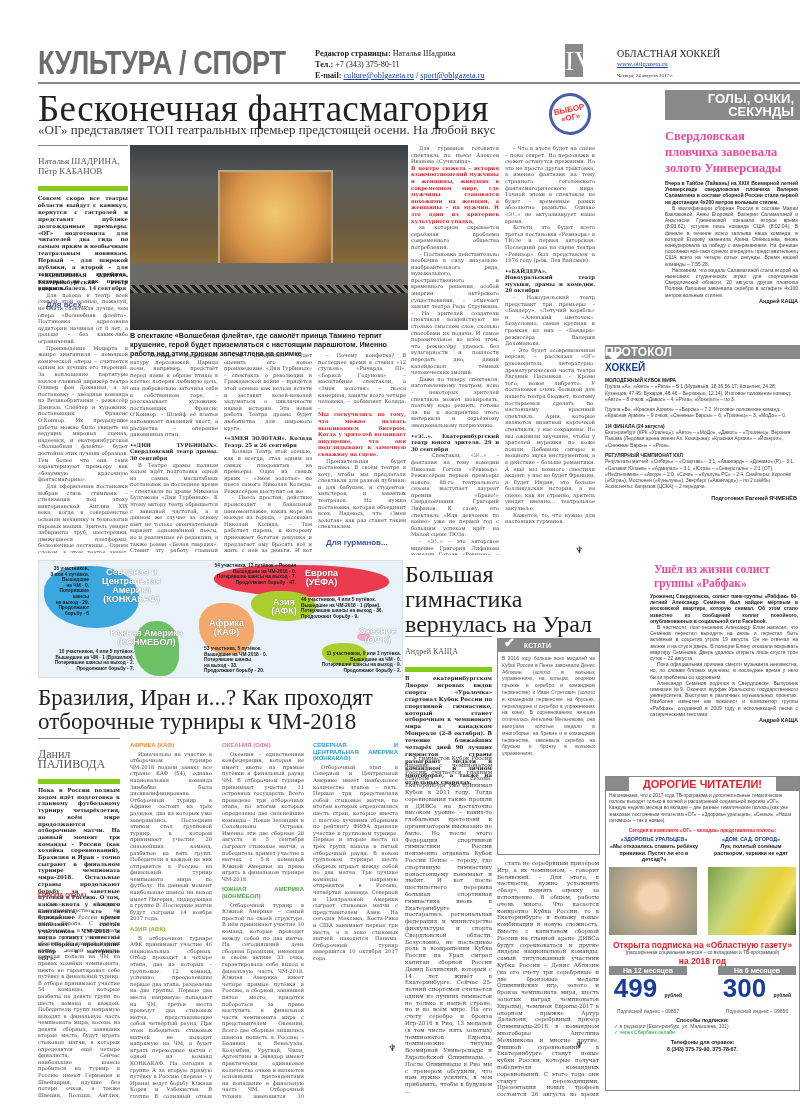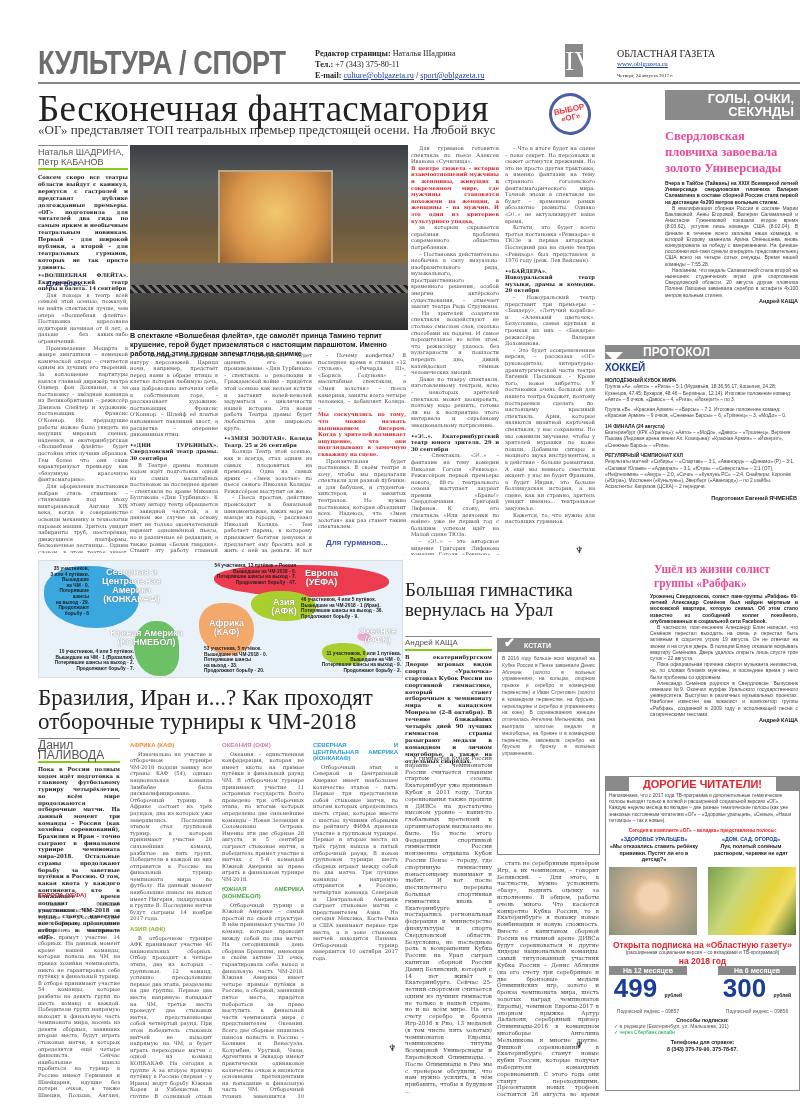--- a/index.html
+++ b/index.html
@@ -18,34 +18,34 @@
 .main-title{left:38px;top:87px;font-family:"Liberation Serif",serif;font-size:37px;color:#222;white-space:nowrap;letter-spacing:0.3px}
 .subtitle{left:38px;top:122px;font-family:"Liberation Serif",serif;font-size:13px;color:#333;white-space:nowrap}
 .stamp{left:549px;top:93px;width:42px;height:42px;border-radius:50%;border:3px solid #4a5ea8;display:flex;align-items:center;justify-content:center;transform:rotate(-12deg)}
 .stamp span{color:#e8343b;font-family:"Liberation Sans",sans-serif;font-weight:bold;font-size:8px;line-height:8px;text-align:center}
 .col{font-size:5.2px;line-height:6.6px;color:#444;text-align:justify;overflow:hidden}
 .col p{text-indent:8px}
 .col .lead{font-weight:bold;color:#222;text-indent:0}
 .col .hl{color:#d2262e;font-weight:bold}
 .col .hd{font-weight:bold;color:#222;text-indent:0;margin-top:4px}
 .col .sec{font-family:"Liberation Sans",sans-serif;font-weight:bold;font-size:8px;color:#3b55a6;margin:8px 0 6px 8px;line-height:10px}
-.byline{font-family:Liberation Sans, sans-serif;font-size:9px;color:#555;line-height:10px;border-top:1px solid #888;border-bottom:2px solid #84cc16;padding:1px 0}
+.byline{font-family:Liberation Serif, serif;font-size:9px;color:#555;line-height:10px;border-top:1px solid #888;border-bottom:5px solid #84cc16;padding:10px 0}
 .photo{left:130px;top:145px;width:278px;height:185px;background:linear-gradient(180deg,#3a3f44 0%,#5a5d5c 20%,#6b5a40 45%,#8a6a3a 65%,#4a4844 80%,#2d2d2d 100%);overflow:hidden}
 .photo .stage{position:absolute;left:88px;top:25px;width:115px;height:105px;background:radial-gradient(ellipse at 50% 40%,#f2c96e 0%,#d9954a 55%,#8a5a2e 100%);border:2px solid #b8a98a}
 .photo .floor{position:absolute;left:0;top:118px;width:100%;height:22px;background:#6e6b66}
 .photo .truss{position:absolute;left:0;top:140px;width:100%;height:8px;background:repeating-linear-gradient(45deg,#222 0 3px,#777 3px 6px)}
 .caption{left:130px;top:331px;width:278px;font-family:"Liberation Sans",sans-serif;font-weight:bold;font-size:7.2px;line-height:9px;color:#222}
 .side-head{left:665px;top:90px;width:135px;height:30px;background:#8a8a8a;color:#fff;font-family:"Liberation Sans",sans-serif;font-weight:bold;font-size:13px;line-height:13px;text-align:right;padding:2px 6px 0 0}
 .tri{width:0;height:0;border-left:10px solid transparent;border-right:10px solid transparent;border-top:9px solid #fff}
 .side-title{font-family:Liberation Serif, serif;font-weight:bold;color:#ec4899;line-height:16px}
 .sc{font-family:"Liberation Sans",sans-serif;font-size:5px;line-height:6.2px;color:#444;text-align:justify}
 .sc p{text-indent:7px}
 .sc .lead{font-weight:bold;color:#222;text-indent:0}
 .sign{font-family:"Liberation Sans",sans-serif;font-weight:bold;font-size:5.5px;text-align:right;color:#222}
-.protocol{left:605px;top:345px;width:195px;height:14px;background:#8a8a8a;color:#fff;font-family:"Liberation Sans",sans-serif;font-weight:bold;font-size:12px;line-height:14px;padding-left:38px}
+.protocol{left:605px;top:345px;width:195px;height:14px;background:#8a8a8a;color:#fff;font-family:"Liberation Sans",sans-serif;font-weight:bold;font-size:12px;line-height:14px;}
 .hockey{left:605px;top:362px;font-family:"Liberation Sans",sans-serif;font-weight:bold;font-size:10px;color:#1a3d9c}
 .prot-body{left:605px;top:378px;width:192px;font-family:"Liberation Sans",sans-serif;font-size:4.9px;line-height:6.3px;color:#444}
 .prot-body b{color:#222}
 .prot-body .blk{margin-bottom:4px}
 .map{left:38px;top:560px;width:365px;height:118px;background:#e9f2f8;overflow:hidden;border:1px solid #ddd}
 .region{position:absolute;border-radius:40% 50% 45% 55%}
 .rlabel{position:absolute;font-family:"Liberation Sans",sans-serif;font-weight:bold;font-size:9px;color:#fff;line-height:9px;text-shadow:0 0 1px #555;text-align:center}
 .rstat{position:absolute;font-family:"Liberation Sans",sans-serif;font-size:4.8px;line-height:5.6px;color:#222;font-weight:bold}
 .h2{font-family:"Liberation Serif",serif;color:#222;line-height:1.05}
 .kstati{left:497px;top:638px;width:103px;height:217px;border:1px solid #888}
@@ -73,21 +73,21 @@
 <body>
 
 <div class="abs rubric">КУЛЬТУРА / СПОРТ</div>
 <div class="abs editor">
   <div><b>Редактор страницы:</b> <span>Наталья Шадрина</span></div>
   <div><b>Тел.:</b> <span>+7 (343) 375-80-11</span></div>
   <div><b>E-mail:</b> <a>culture@oblgazeta.ru</a><span> / </span><a>sport@oblgazeta.ru</a></div>
 </div>
 <div class="abs pagenum">IV</div>
 <div class="abs paper">
-  <div>ОБЛАСТНАЯ ГАЗЕТА</div>
+  <div>ОБЛАСТНАЯ ХОККЕЙ</div>
   <div class="site">www.oblgazeta.ru</div>
   <div class="date">Четверг, 24 августа 2017 г.</div>
 </div>
 <div class="abs hrule"></div>
 
 <div class="abs main-title">Бесконечная фантасмагория</div>
 <div class="abs subtitle">«ОГ» представляет ТОП театральных премьер предстоящей осени. На любой вкус</div>
 <div class="abs stamp">
     <span><span>ВЫБОР</span><br><span>«ОГ»</span></span>
   </div>
@@ -306,21 +306,21 @@
   <p>Океания – единственная конфедерация, которая не имеет квоты на прямые путёвки в финальный раунд ЧМ. В отборочном турнире принимают участие 11 островных государств. Всего проведено три отборочных этапа, по итогам которых определены две сильнейшие команды – Новая Зеландия и Соломоновы Острова. Именно эти две сборные 28 августа и 5 сентября сыграют стыковые матчи, а победитель примет участие в матчах с 5-й командой Южной Америки за право играть в финальном турнире ЧМ-2018.</p>
   <div class="africa sam">ЮЖНАЯ АМЕРИКА (КОНМЕБОЛ)</div>
   <p>Отборочный турнир в Южной Америке – самый простой по своей структуре. В нём принимают участие 10 команд, которые проводят между собой по два матча. На сегодняшний день сборная Бразилии, имеющая в своём активе 33 очка, гарантировала себе выход в финальную часть ЧМ-2018. Южная Америка имеет четыре прямые путёвки в Россию, а сборной, занявшей пятое место, придётся побороться за право выступить в финальной части чемпионата мира с представителем Океании. Всего две сборные лишились шансов попасть в Россию – Боливия и Венесуэла. Колумбия, Уругвай, Чили, Аргентина и Эквадор имеют практически одинаковое количество очков и являются основными претендентами на попадание в финальную часть ЧМ. Отборочный турнир завершится 10 октября 2017 года.</p>
 </div>
 <div class="abs col" style="left:313px;top:738px;width:85px;height:310px">
   <div class="africa nam">СЕВЕРНАЯ И ЦЕНТРАЛЬНАЯ АМЕРИКА (КОНКАКАФ)</div>
   <p>Отборочный этап в Северной и Центральной Америке имеет наибольшее количество этапов – пять. Первые три представляли собой стыковые матчи, по итогам которых определились шесть стран, которые вместе с шестью лучшими сборными по рейтингу ФИФА приняли участие в групповом турнире. Первые и вторые места из трёх групп вышли в пятый отборочный раунд. В новом групповом турнире шесть сборных играют между собой по два матча. Три лучшие команды напрямую отправятся в Россию, четвёртая команда Северной и Центральной Америки сыграет стыковые матчи с представителем Азии. На сегодня Мексика, Коста-Рика и США занимают первые три места, а в зоне стыковых матчей находится Панама. Отборочный турнир завершится 10 октября 2017 года.</p>
 </div>
 <div class="abs end-icon" style="left:388px;top:1043px">♆</div>
 
-<div class="abs h2" style="left:405px;top:580px;width:195px;font-size:19px">Большая гимнастика вернулась на Урал</div>
+<div class="abs h2" style="left:405px;top:562px;width:195px;font-size:24px">Большая гимнастика вернулась на Урал</div>
 <div class="abs" style="left:405px;top:636px;width:87px">
   <div class="byline" style="font-size:8px">Андрей КАЩА</div>
   <div class="col" style="margin-top:3px;font-size:5.4px;line-height:6.9px">
       <p class="lead">В екатеринбургском Дворце игровых видов спорта «Уралочка» стартовал Кубок России по спортивной гимнастике, который станет отборочным к чемпионату мира в канадском Монреале (2–8 октября). В течение ближайших четырёх дней 90 лучших гимнастов страны разыграют медали в командном и личном многоборье, а также на отдельных снарядах.</p>
     </div>
 </div>
 <div class="abs kstati">
   <div class="bar"><span style="position:absolute;left:6px;top:-3px;font-size:13px">✔</span><span>КСТАТИ</span></div>
   <div class="body">В 2016 году больше всех медалей на Кубке России в Пензе завоевали Денис Аблязин (золото в вольных упражнениях, на кольцах, опорном прыжке и серебро в командном первенстве) и Иван Стретович (золото в командном первенстве, на брусьях, перекладине и серебро в упражнениях на коне). В соревнованиях женщин отличилась Ангелина Мельникова, она выиграла золотые медали в многоборье, на бревне и в командном первенстве, завоевала серебро на брусьях и бронзу в вольных упражнениях.</div>
 </div>

